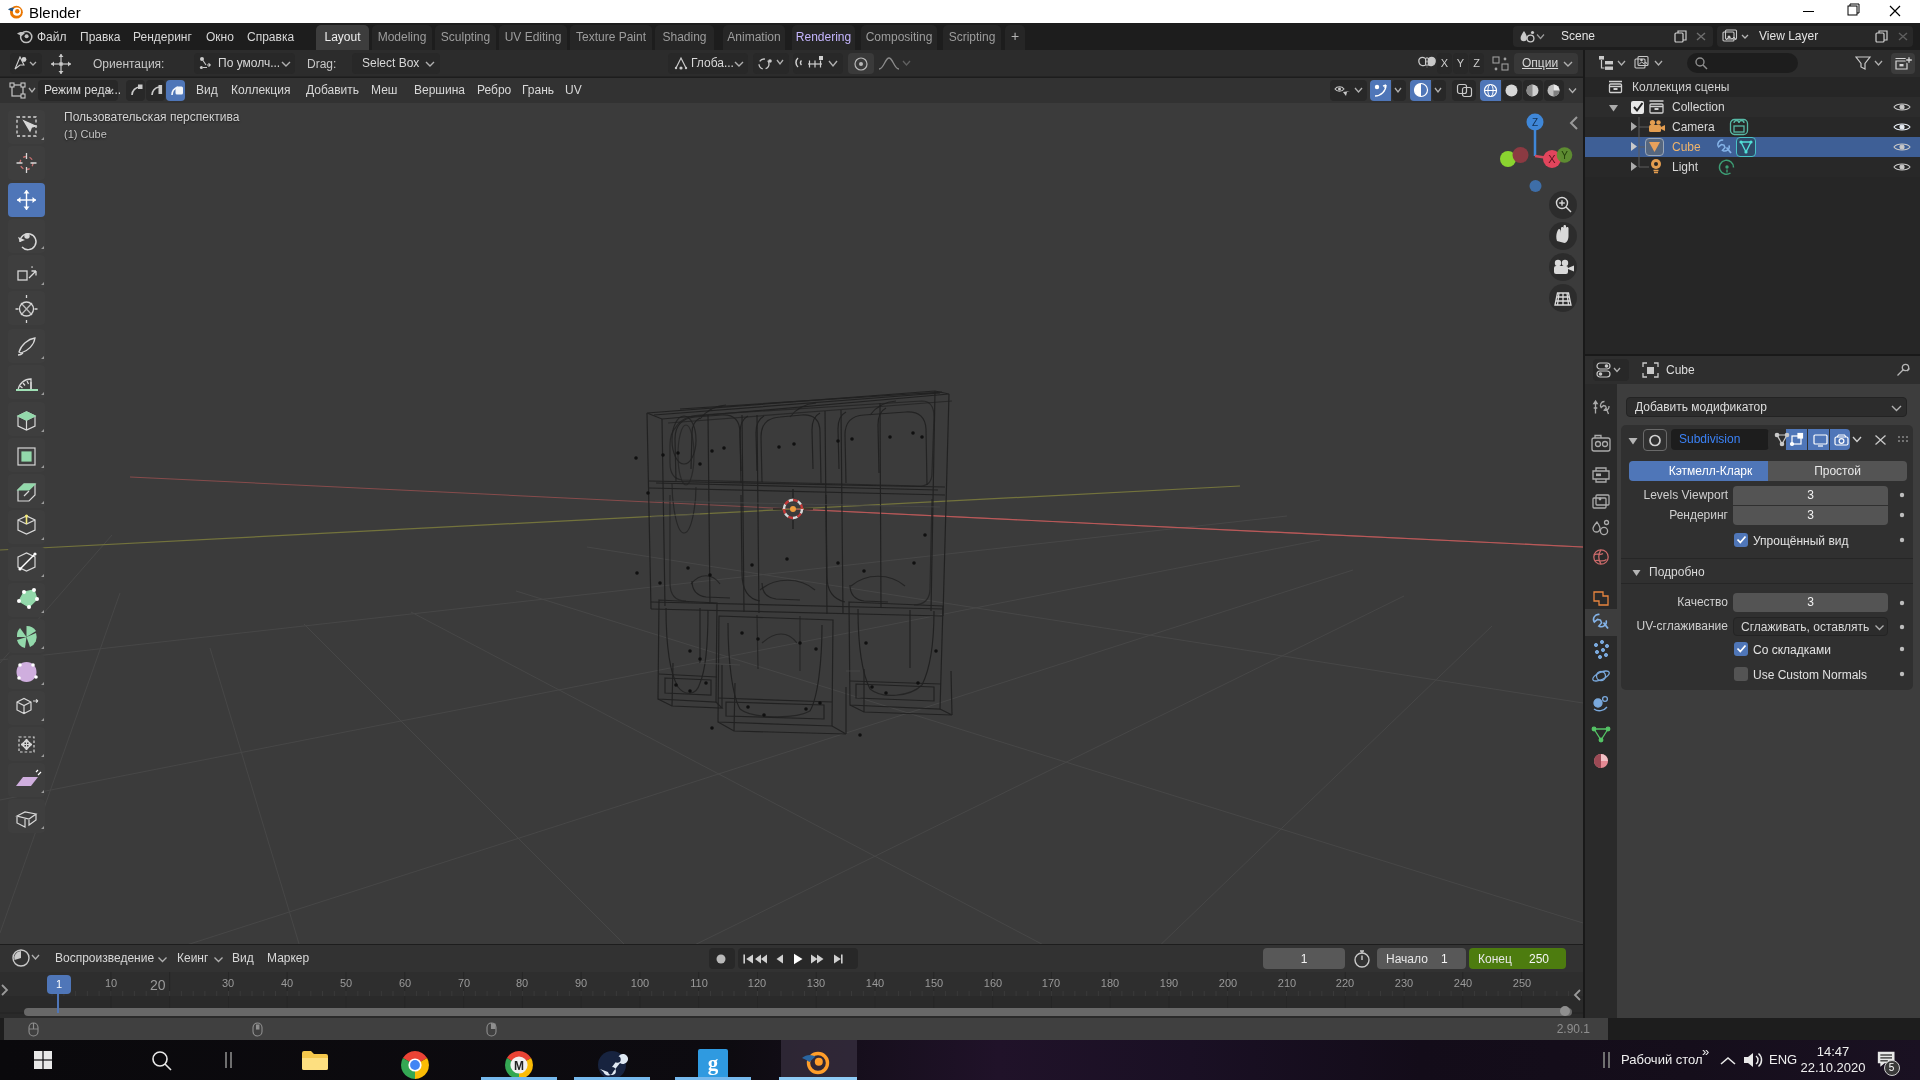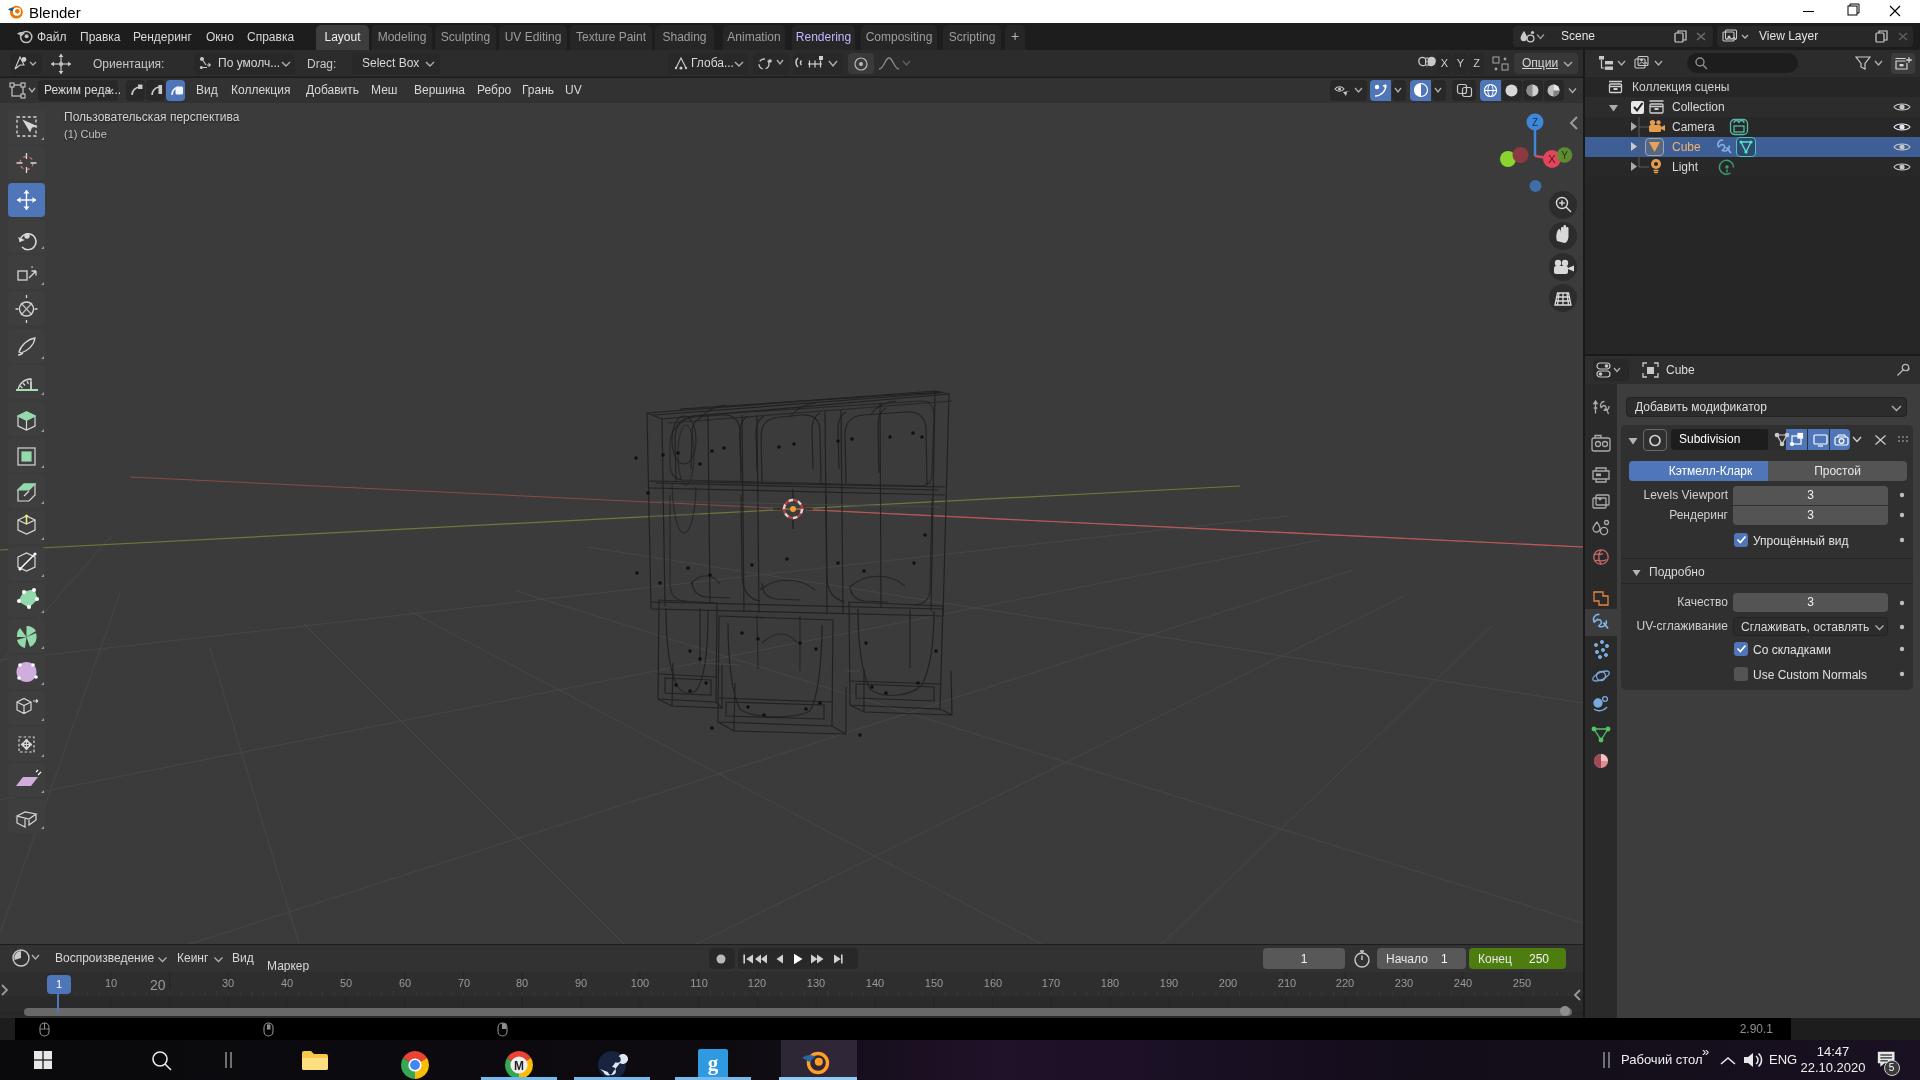--- a/index.html
+++ b/index.html
@@ -500,21 +500,21 @@
  <div class="abs" style="left:4px;top:41px;width:292px;height:265px;background:#303030;border-radius:5px;">
 
   <svg class="abs" style="left:7px;top:12px" width="10" height="8" viewBox="0 0 10 8">
           <path d="M0.5 1 h9 L5 7.5 Z" fill="#b5b5b5"></path>
         </svg>
   <div class="abs" style="left:22px;top:4px;width:24px;height:22px;border:1px solid #6a6a6a;border-radius:4px;"></div>
   <svg class="abs" style="left:27px;top:9px" width="14" height="13" viewBox="0 0 14 13">
           <circle cx="7" cy="6.5" r="5" fill="none" stroke="#d0d0d0" stroke-width="1.7"></circle>
         </svg>
   <div class="abs" style="left:50px;top:4px;width:98px;height:21px;background:#1d1d1d;border-radius:4px;">
-   <div class="abs txt" style="left:8px;top:3px;color:#ffffff;">Subdivision</div>
+   <div class="abs txt" style="left:8px;top:3px;color:#3b82f6;">Subdivision</div>
   </div>
   <div class="abs" style="left:147px;top:4px;width:17px;height:21px;background:#2e2e2e;border-radius:4px 0 0 4px;"></div>
   <div class="abs" style="left:165px;top:4px;width:21px;height:21px;background:#4f76b8;"></div>
   <div class="abs" style="left:187px;top:4px;width:21px;height:21px;background:#4f76b8;"></div>
   <div class="abs" style="left:209px;top:4px;width:20px;height:21px;background:#4f76b8;border-radius:0 4px 4px 0;"></div>
   <svg class="abs" style="left:152px;top:7px" width="103" height="16" viewBox="0 0 103 16">
    <g fill="none" stroke="#c9c9c9" stroke-width="1.2">
     <path d="M4 3 h10 L9 12 Z"></path>
             <circle cx="4" cy="3" r="1.7" fill="#c9c9c9"></circle>
             <circle cx="14" cy="3" r="1.7" fill="#c9c9c9"></circle>
@@ -961,21 +961,21 @@
   </svg>
   <div class="abs txt" style="left:55px;top:6px;">Воспроизведение</div>
   <svg class="abs" style="left:157px;top:11px" width="11" height="8" viewBox="0 0 11 8">
           <path d="M1.5 1.5 l4 4 4-4" fill="none" stroke="#b0b0b0" stroke-width="1.3"></path>
         </svg>
   <div class="abs txt" style="left:177px;top:6px;">Кеинг</div>
   <svg class="abs" style="left:213px;top:11px" width="11" height="8" viewBox="0 0 11 8">
           <path d="M1.5 1.5 l4 4 4-4" fill="none" stroke="#b0b0b0" stroke-width="1.3"></path>
         </svg>
   <div class="abs txt" style="left:232px;top:6px;">Вид</div>
-  <div class="abs txt" style="left:267px;top:6px;margin-top:8px;">Маркер</div>
+  <div class="abs txt" style="left:267px;top:6px;">Маркер</div>
   <div class="abs" style="left:709px;top:3px;width:26px;height:21px;background:#282828;border-radius:4px;"></div>
   <svg class="abs" style="left:716px;top:9px" width="12" height="10" viewBox="0 0 12 10">
           <circle cx="5" cy="5" r="4.5" fill="#b9b9b9"></circle>
         </svg>
   <div class="abs" style="left:738px;top:3px;width:120px;height:21px;background:#282828;border-radius:4px;"></div>
   <svg class="abs" style="left:738px;top:7px" width="120" height="14" viewBox="0 0 120 14">
    <g fill="#d0d0d0">
     <path d="M7 2.5 v9 l-1.6 0 v-9 Z M15 2.5 L8.2 7 l6.8 4.5 Z"></path>
     <path d="M27 2.5 L21 7 l6 4.5 Z M33 2.5 L27 7 l6 4.5 Z" transform="translate(-4,0)"></path>
     <path d="M45 2.5 L38.5 7 l6.5 4.5 Z"></path>
@@ -1197,21 +1197,21 @@
  <div class="abs" style="left:24px;top:63px;width:1548px;height:8px;background:#686868;border-radius:4px;"></div>
  <div class="abs" style="left:1560px;top:60.5px;width:10px;height:10px;background:#8f8f8f;border-radius:5px;"></div>
  <svg class="abs" style="left:1572px;top:43px" width="10" height="14" viewBox="0 0 10 14">
         <path d="M8 2 L3 7 l5 5" fill="none" stroke="#9a9a9a" stroke-width="1.8"></path>
       </svg>
  <svg class="abs" style="left:0px;top:38px" width="10" height="14" viewBox="0 0 10 14">
         <path d="M2 2 l5 5 -5 5" fill="none" stroke="#9a9a9a" stroke-width="1.8"></path>
       </svg>
 </div>
 
-<div class="abs" style="left:15px;top:1018px;width:1776px;height:22px;background:#000000;">
+<div class="abs" style="left:4px;top:1018px;width:1604px;height:22px;background:#404040;">
  <svg class="abs" style="left:24px;top:4px" width="480" height="15" viewBox="0 0 480 15">
   <g fill="none" stroke="#8f8f8f" stroke-width="1.1">
    <rect x="1" y="1" width="9" height="13" rx="4.5"></rect>
           <line x1="5.5" y1="1" x2="5.5" y2="7"></line>
           <path d="M1 7 h9" opacity="0.8"></path>
    <rect x="225" y="1" width="9" height="13" rx="4.5"></rect>
           <rect x="228.5" y="3" width="2.4" height="4" fill="#8f8f8f"></rect>
    <rect x="459" y="1" width="9" height="13" rx="4.5"></rect>
           <line x1="463.5" y1="1" x2="463.5" y2="7"></line>
           <rect x="463.5" y="1.5" width="4" height="5.5" fill="#8f8f8f" stroke="none"></rect>

